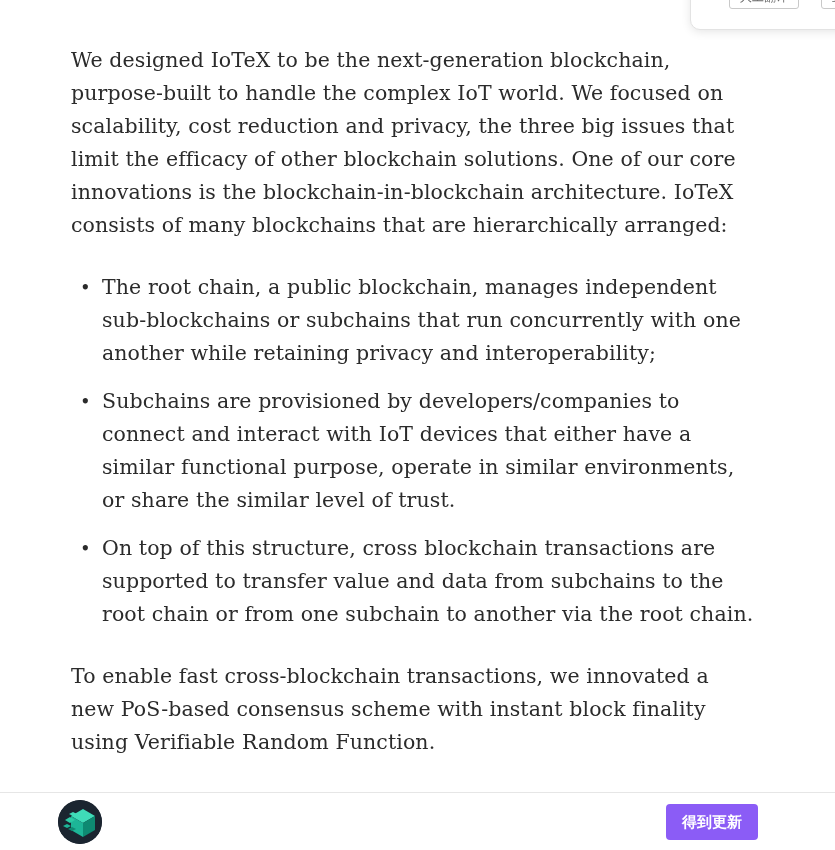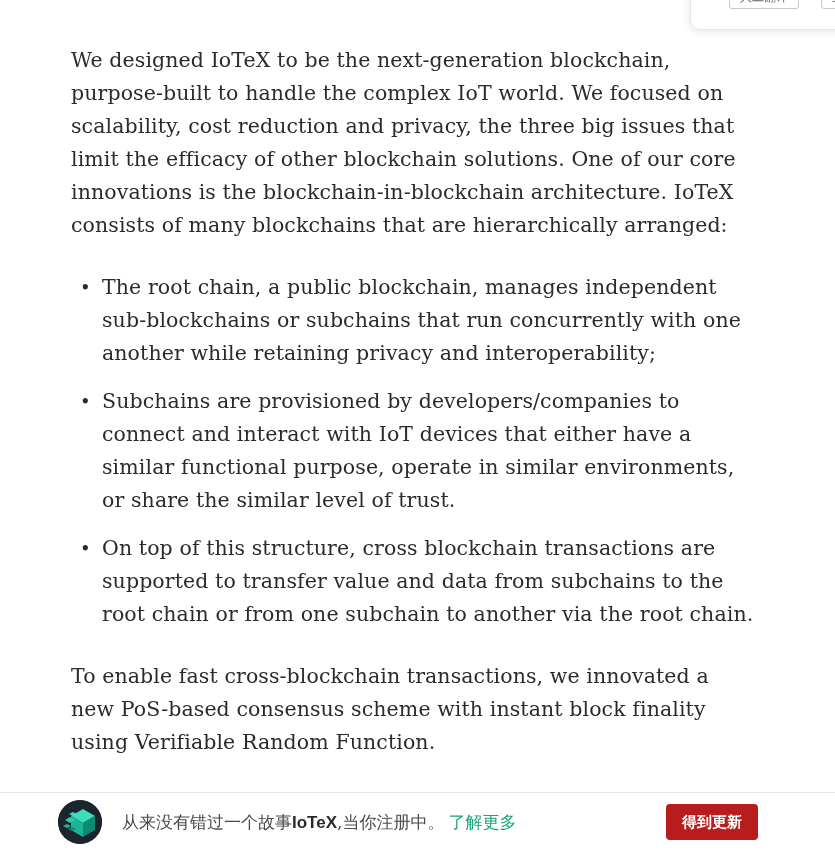--- a/index.html
+++ b/index.html
@@ -110,21 +110,21 @@
   .footer-msg .learn-more{
     color:#1ca47c;
     text-decoration:none;
     margin-left:4px;
     cursor:pointer;
   }
   .updates-btn{
     position:absolute;
     left:666px;top:11px;
     width:92px;height:36px;
-    background:#b91c1c;
+    background:#8b5cf6;
     border:none;
     border-radius:4px;
     color:#ffffff;
     font-family:"Liberation Sans", sans-serif;
     font-weight:bold;
     font-size:15px;
     cursor:pointer;
   }
 </style>
 </head>
@@ -169,20 +169,17 @@
         <polygon points="37,16 37,30 25,37 25,23" fill="#0e8a72"></polygon>
         <polygon points="13,16 25,23 25,37 13,30" fill="#1db597"></polygon>
 
         <polygon points="12,17 17,20 12,23 7,20" fill="#2ccaa5"></polygon>
         <polygon points="9,24 13,26 9,28 5,26" fill="#1db597"></polygon>
         <polygon points="14,27 18,29 14,31 10,29" fill="#0e8a72"></polygon>
         <polygon points="15,12 19,14 15,16 11,14" fill="#3fdcb8"></polygon>
       </svg>
     </div>
 
-    <div class="footer-msg">
-      <span>从来没有错过一个故事</span><span class="brand">IoTeX</span><span>,当你注册中。</span><a class="learn-more">了解更多</a>
-    </div>
 
     <button class="updates-btn">得到更新</button>
   </div>
 
 </div>
 
 </body></html>

